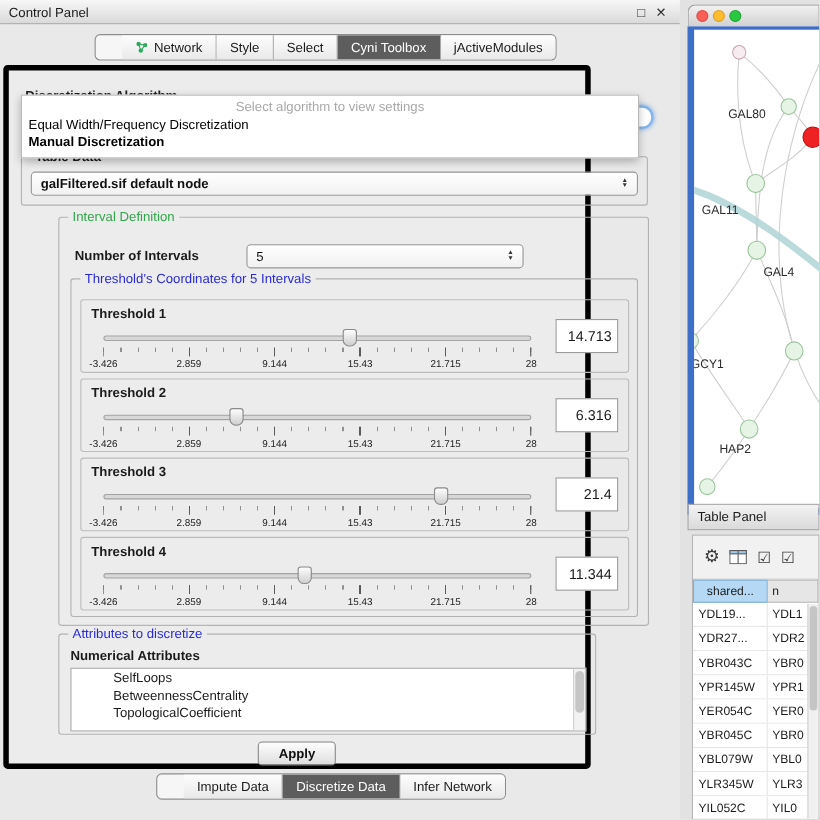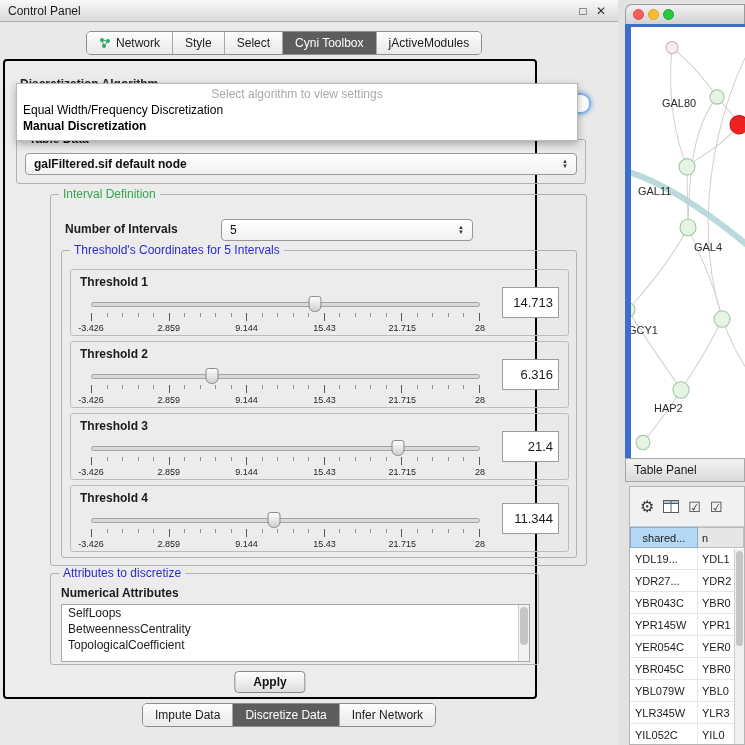--- a/index.html
+++ b/index.html
@@ -15,33 +15,33 @@
   
   .control-panel { position:absolute; left:0; top:0; width:618px; height:745px; background:#e9e9e9; }
   .cp-titlebar {
     height:22px; background:linear-gradient(#f7f7f7,#dadada);
     border-bottom:1px solid #adadad; display:flex; align-items:center;
     font-size:12px; padding:0 8px; color:#1c1c1c;
   }
   .cp-title { flex:1; }
   .win-btn { width:18px; text-align:center; font-size:12px; color:#333; cursor:default; }
 
-  .tabstrip { display:flex; height:24px; border:1px solid #8d8d8d; border-radius:5px; overflow:hidden; background:#f6f6f6; }
+  .tabstrip { display:flex; height:24px; border:1px solid #8d8d8d; border-radius:5px; overflow:hidden; background:#f6f6f6;padding-left:24px; }
   .tabstrip-top { position:absolute; left:86px; top:31px; }
   .tabstrip-bottom { position:absolute; left:142px; top:703px; }
   .tab {
     display:flex; align-items:center; gap:5px; padding:0 12px; font-size:12px;
     background:linear-gradient(#fdfdfd,#e9e9e9); border-right:1px solid #a8a8a8; white-space:nowrap;
   }
   .tab:last-child { border-right:none; }
   .tab.selected { background:#5d5d5d; color:#fff; }
 
   .cp-frame {
     position:absolute; left:3px; top:59px; width:534px; height:640px;
-    border:2px solid #000000; border-radius:4px; background:#ececec;padding-left:24px;
+    border:5px solid #000000; border-radius:4px; background:#ececec;padding-left:24px;
   }
 
   .disc-label { position:absolute; left:15px; top:16px; font-size:12px; font-weight:bold; color:#222; }
 
   .combo-fragment {
     position:absolute; left:556px; top:32px; width:30px; height:21px;
     background:#fff; border:2px solid #85b4ea; border-radius:10px;
     box-shadow:0 0 5px rgba(90,150,230,.9); z-index:1;
   }
 
@@ -97,21 +97,21 @@
   .tick-labels span { position:absolute; transform:translateX(-50%); font-size:9px; color:#222; white-space:nowrap; }
   .value-box {
     position:absolute; right:9px; top:17px; width:57px; height:31px;
     background:#fff; border:1px solid #9a9a9a; font-size:13px;
     display:flex; align-items:center; justify-content:flex-end; padding-right:5px;
   }
 
   .attributes-group { left:45px; top:512px; width:489px; height:92px; }
   .attr-label { position:absolute; left:10px; top:12px; font-size:12px; font-weight:bold; }
   .attr-list { position:absolute; left:10px; top:30px; width:469px; height:58px; background:#fff; border:1px solid #a8a8a8; overflow:hidden; font-size:12px; }
-  .attr-item { line-height:16px; padding:0 6px; }
+  .attr-item { line-height:16px; padding:0 6px;margin-left:32px; }
   .attr-scroll { position:absolute; right:0; top:0; bottom:0; width:11px; background:#f2f2f2; border-left:1px solid #cfcfcf; }
   .attr-scroll .thumb-v { position:absolute; left:1px; right:1px; top:2px; height:38px; background:#c5c5c5; border-radius:5px; }
 
   .apply-btn {
     position:absolute; left:50%; transform:translateX(-50%); top:610px; height:22px;
     padding:0 18px; font-size:12px; font-weight:600; color:#111;
     background:linear-gradient(#fefefe,#dedede); border:1px solid #898989; border-radius:4px;
     display:flex; align-items:center;
   }
 

